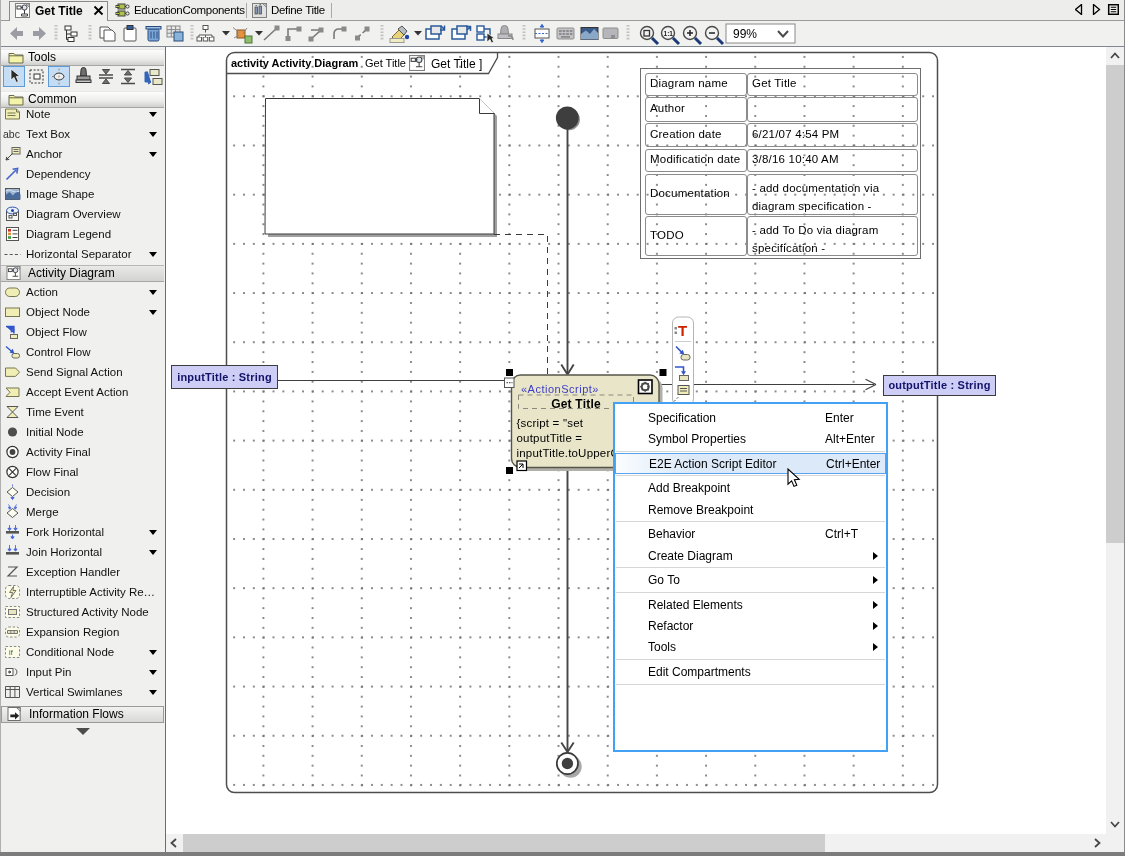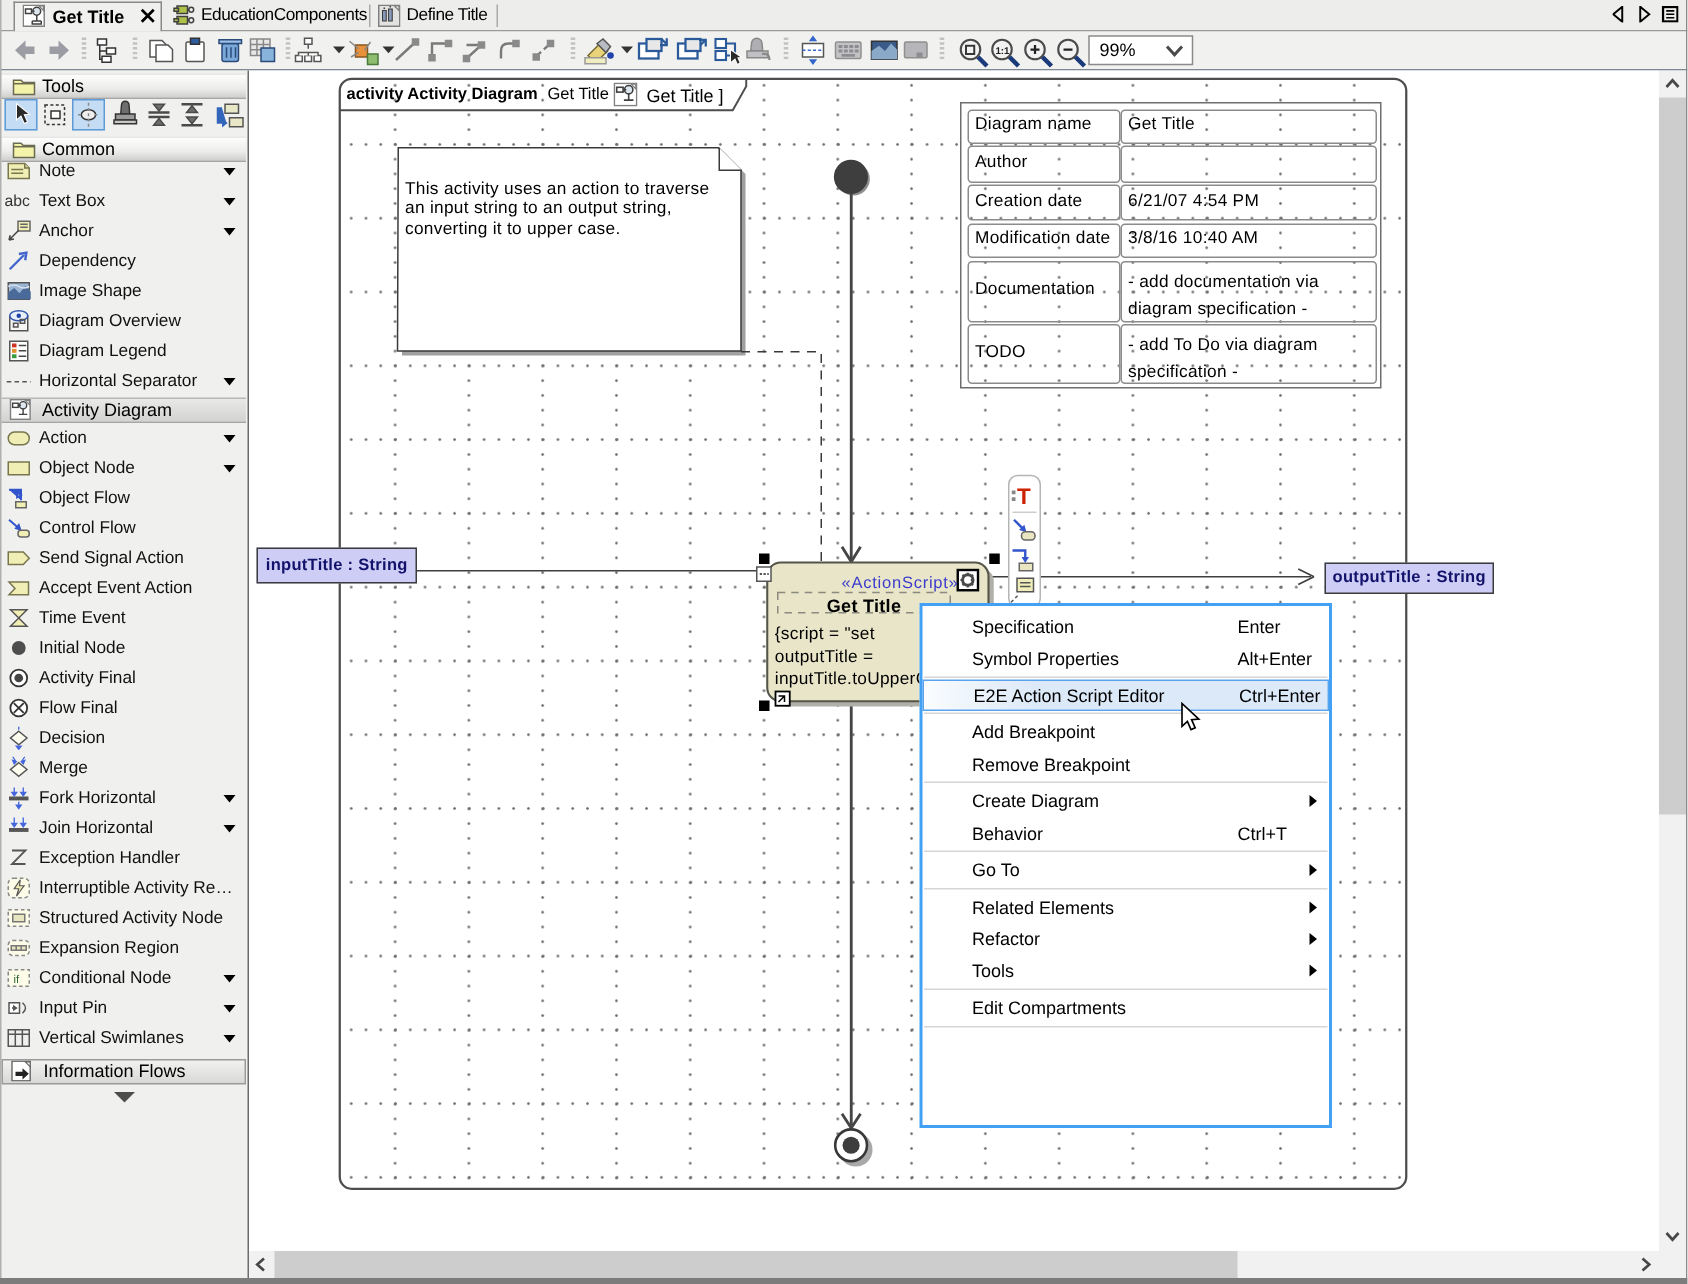--- a/index.html
+++ b/index.html
@@ -595,21 +595,20 @@
   <div class="dt" style="left:199px;top:9.5px;font-size:11px;letter-spacing:0">Get Title [</div>
   <svg class="abs" style="left:243px;top:8px" width="16" height="16" viewBox="0 0 15 15">
     <rect x="0.5" y="0.5" width="14" height="14" fill="#fff" stroke="#808080"></rect>
     <rect x="2" y="3" width="4" height="3" fill="#fff" stroke="#404040"></rect>
     <circle cx="9.5" cy="4.5" r="2.6" fill="#dde5ee" stroke="#404040"></circle>
     <path d="M6 4.5 H8 M9.5 7 V11 M6.5 11 H12.5" stroke="#404040" fill="none"></path>
     <path d="M11 1 l3 3 v-3 z" fill="#e8e8e8" stroke="#808080" stroke-width="0.8"></path>
   </svg>
   <div class="dt" style="left:265px;top:9.5px;font-size:12px;letter-spacing:0">Get Title ]</div>
 
-  <div class="dt" style="left:104px;top:72.5px;line-height:13.7px">This activity uses an action to traverse<br>an input string to an output string,<br>converting it to upper case.</div>
 
   <div class="abs" style="left:474px;top:20.5px;width:280.5px;height:191.5px;border:1.2px solid #6e6e6e;box-sizing:border-box"></div>
   <div class="cell" style="left:479px;top:25.5px;width:100px;height:21px"></div>
   <div class="cell" style="left:580.5px;top:25.5px;width:169.5px;height:21px"></div>
   <div class="cell" style="left:479px;top:50px;width:100px;height:22.5px"></div>
   <div class="cell" style="left:580.5px;top:50px;width:169.5px;height:22.5px"></div>
   <div class="cell" style="left:479px;top:76px;width:100px;height:22px"></div>
   <div class="cell" style="left:580.5px;top:76px;width:169.5px;height:22px"></div>
   <div class="cell" style="left:479px;top:101.5px;width:100px;height:21.5px"></div>
   <div class="cell" style="left:580.5px;top:101.5px;width:169.5px;height:21.5px"></div>
@@ -622,21 +621,21 @@
   <div class="dt" style="left:484px;top:54.5px">Author</div>
   <div class="dt" style="left:484px;top:80.5px">Creation date</div>
   <div class="dt" style="left:586px;top:80.5px">6/21/07 4:54 PM</div>
   <div class="dt" style="left:484px;top:106px">Modification date</div>
   <div class="dt" style="left:586px;top:106px">3/8/16 10:40 AM</div>
   <div class="dt" style="left:484px;top:139.5px">Documentation</div>
   <div class="dt" style="left:586px;top:131.5px;line-height:18.5px;white-space:normal;width:160px">- add documentation via diagram specification -</div>
   <div class="dt" style="left:484px;top:181.5px">TODO</div>
   <div class="dt" style="left:586px;top:173.5px;line-height:18.5px;white-space:normal;width:160px">- add To Do via diagram specification -</div>
 
-  <div class="dt" style="left:345px;top:335.5px;width:128px;text-align:right;color:#3c3ccc;font-size:11px;letter-spacing:0.5px">«ActionScript»</div>
+  <div class="dt" style="left:355px;top:335.5px;width:128px;text-align:left;color:#3c3ccc;font-size:11px;letter-spacing:0.5px">«ActionScript»</div>
   <div class="dt" style="left:345px;top:350px;width:130px;text-align:center;font-weight:bold;font-size:12px">Get Title</div>
   <div class="dt" style="left:350.5px;top:368.5px;line-height:15px">{script = "set<br>outputTitle =<br>inputTitle.toUpperCase</div>
 
   <div class="pinlbl" style="left:5px;top:317.5px;width:107px;height:24.5px;line-height:22px">inputTitle : String</div>
   <div class="pinlbl" style="left:717px;top:327.5px;width:113px;height:21px;line-height:18.5px">outputTitle : String</div>
 </div>
 <div class="abs" id="vscroll">
   <div class="thumb" style="left:0;top:18px;width:18px;height:478px"></div>
   <svg class="abs" style="left:4px;top:5px" width="10" height="7">
       <path d="M1 6 L5 1.5 L9 6" stroke="#474747" stroke-width="1.8" fill="none"></path>
@@ -675,26 +674,26 @@
     </div>
   <div class="msep"></div>
   <div class="mi">
       <span class="lbl">Add Breakpoint</span>
     </div>
   <div class="mi">
       <span class="lbl">Remove Breakpoint</span>
     </div>
   <div class="msep"></div>
   <div class="mi">
+      <span class="lbl">Behavior</span>
+      <span class="sc">Ctrl+T</span>
+    </div>
+  <div class="mi">
       <span class="lbl">Create Diagram</span>
       <span class="sub"></span>
-    </div>
-  <div class="mi">
-      <span class="lbl">Behavior</span>
-      <span class="sc">Ctrl+T</span>
     </div>
   <div class="msep"></div>
   <div class="mi">
       <span class="lbl">Go To</span>
       <span class="sub"></span>
     </div>
   <div class="msep"></div>
   <div class="mi">
       <span class="lbl">Related Elements</span>
       <span class="sub"></span>

